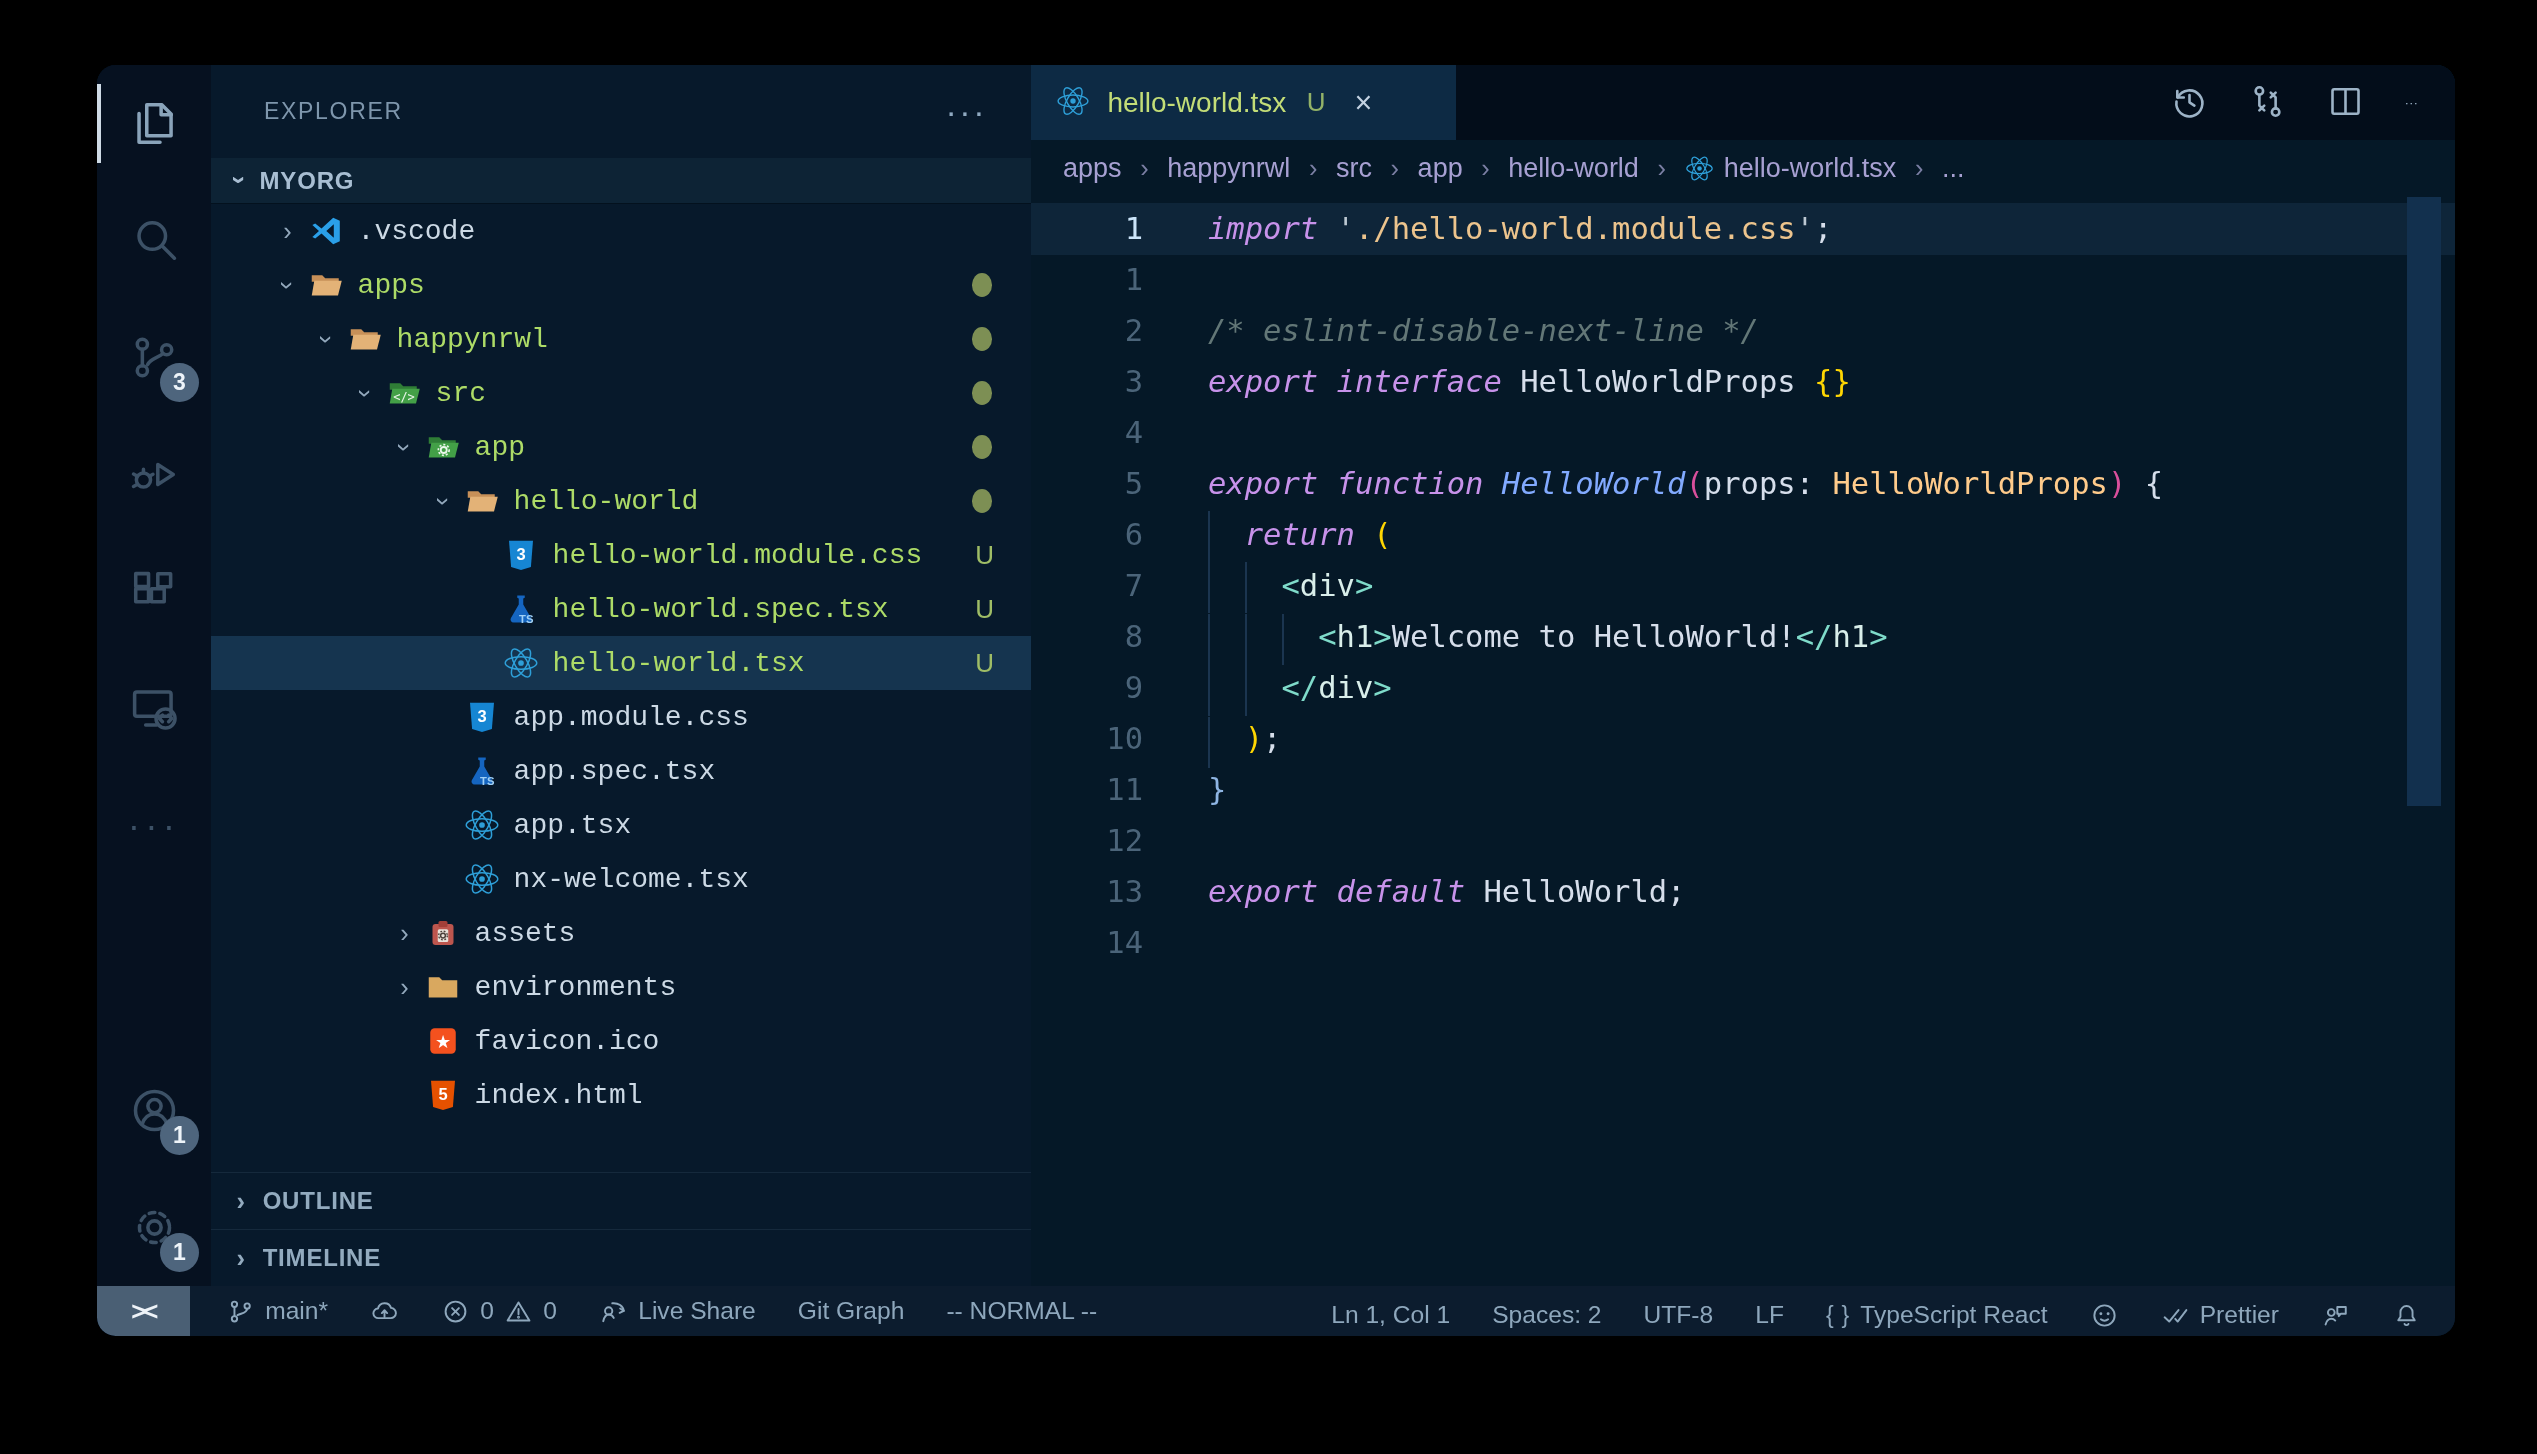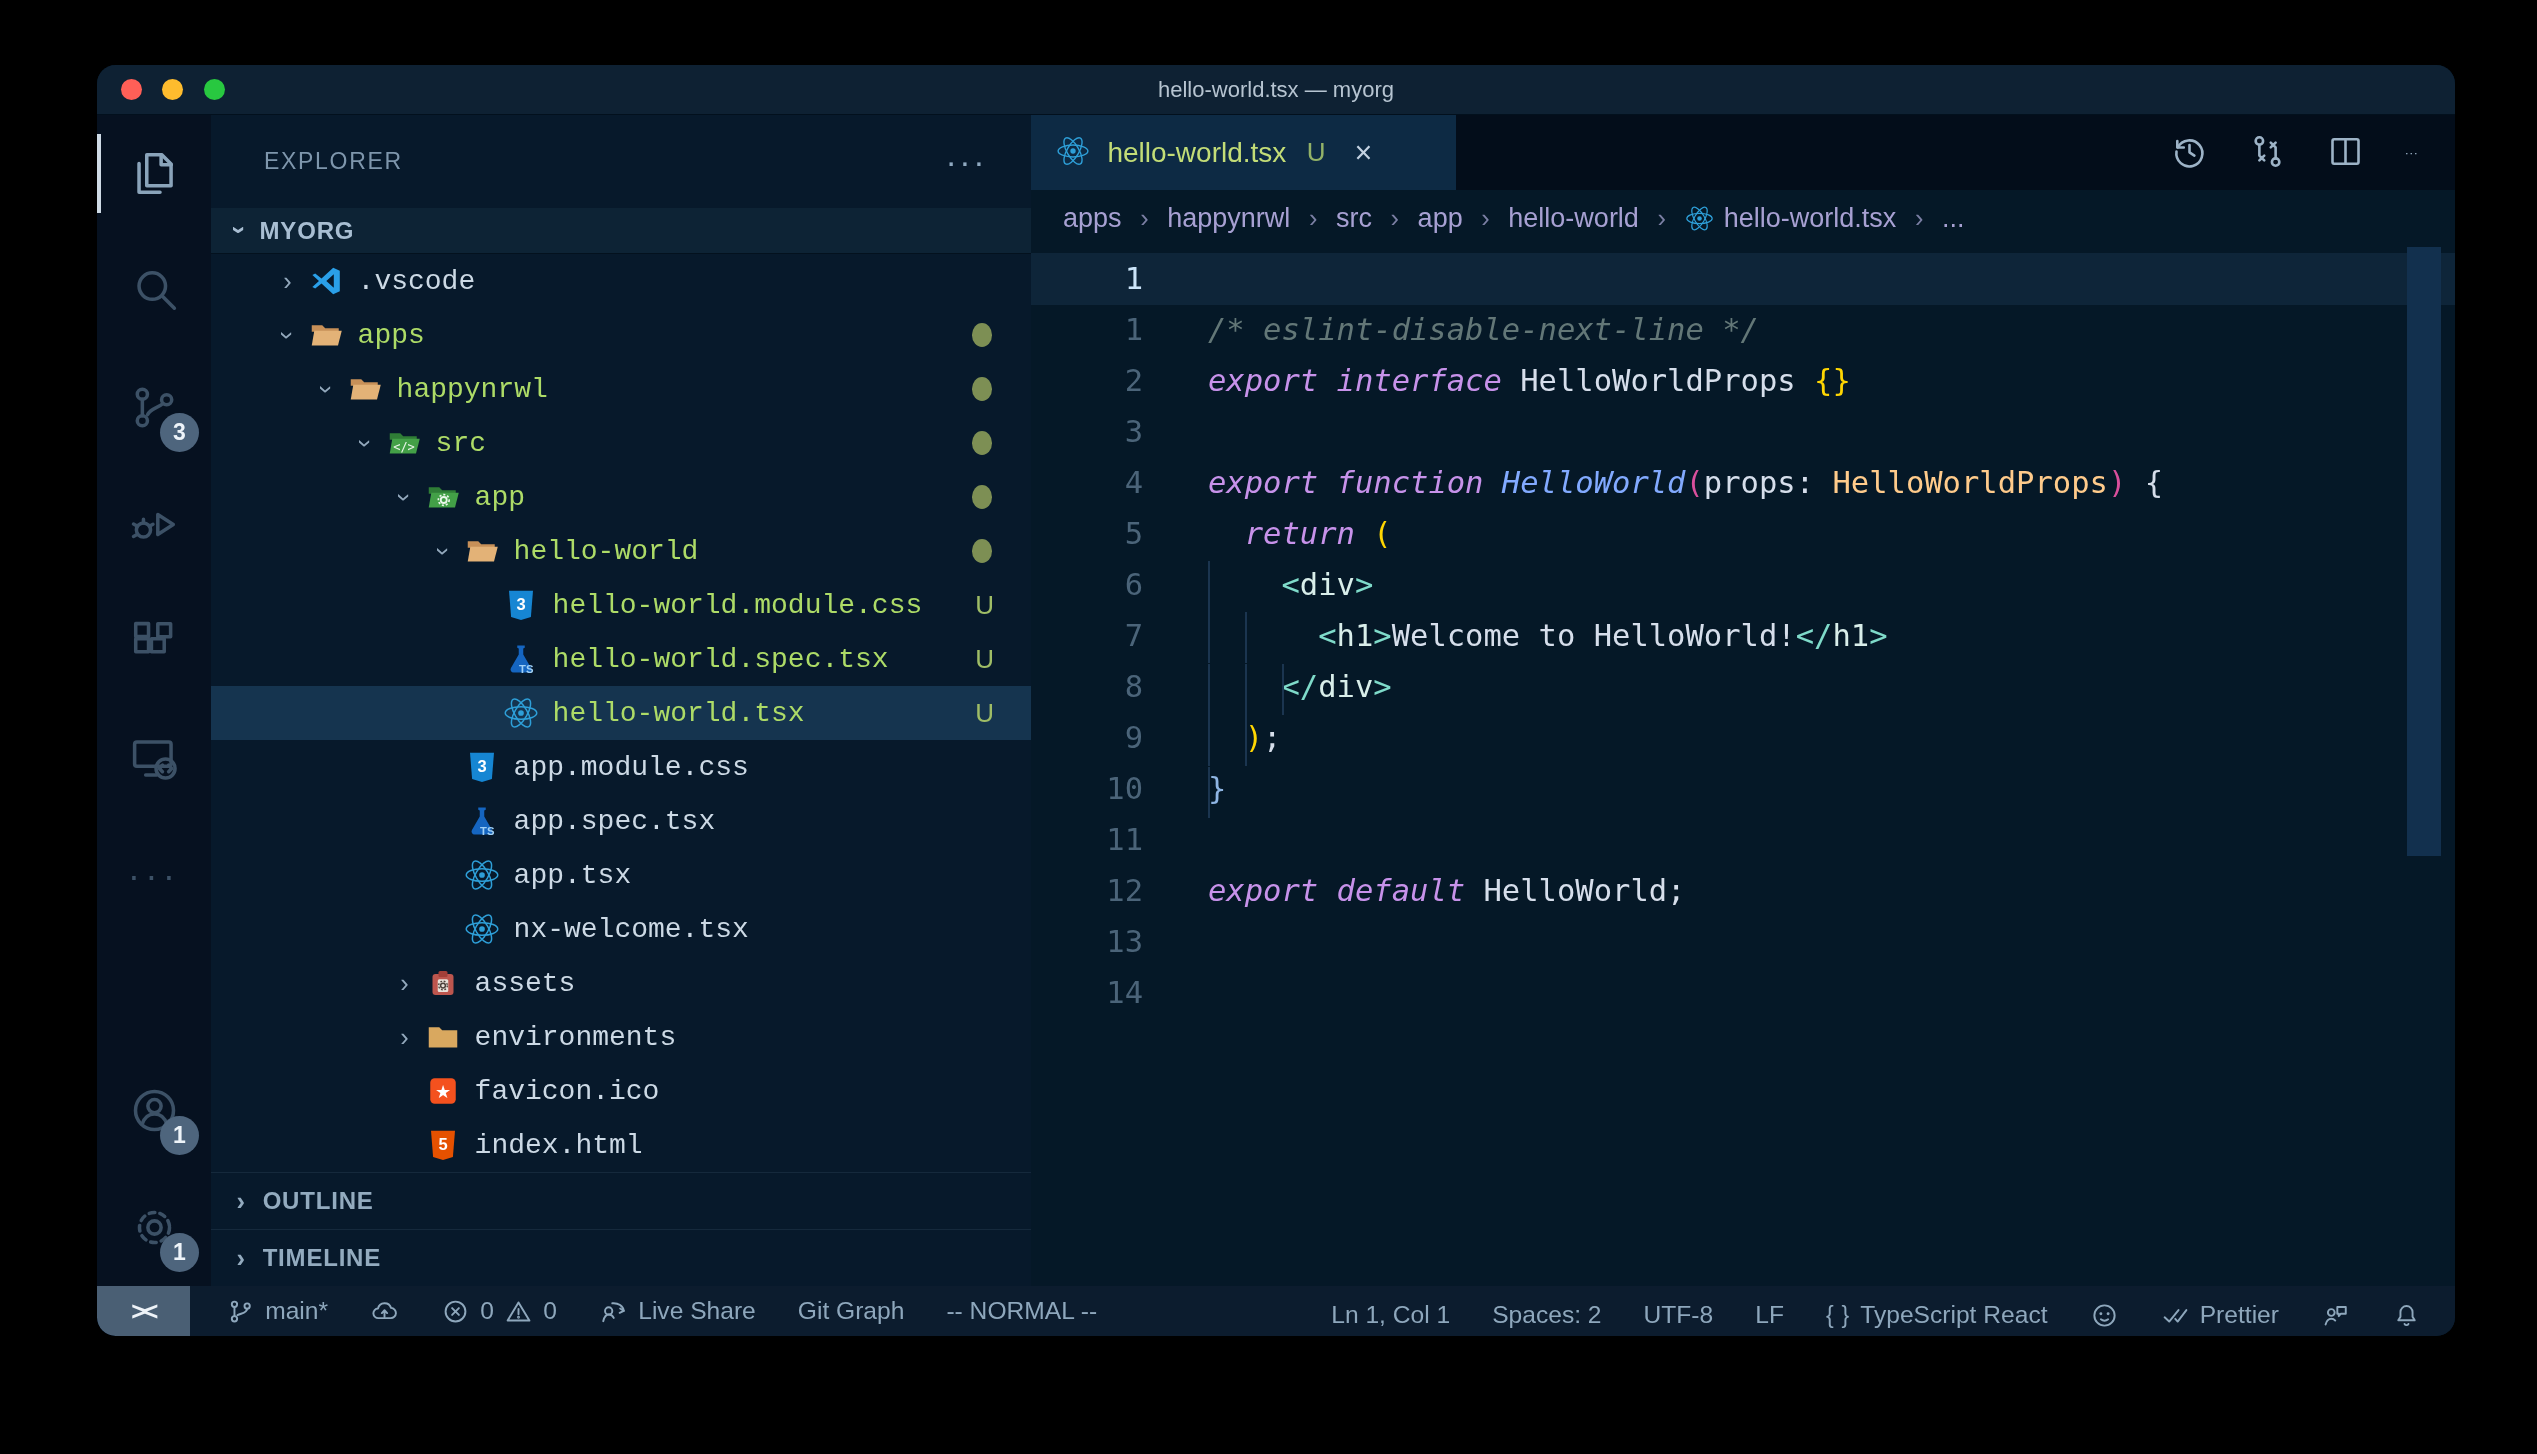--- a/index.html
+++ b/index.html
@@ -84,28 +84,20 @@
   .sb-group.right{margin-left:auto;margin-right:34px;margin-top:8px;}
   .st-item{display:flex;align-items:center;gap:10.2px;white-space:nowrap;cursor:pointer;}
   .st-item svg{width:29px;height:29px;}
   .braces{font-size:23px;letter-spacing:0.8px;}
 </style>
 </head>
 <body>
 
 <div class="window">
 
-  <div class="titlebar">
-    <div class="traffic">
-      <span class="tl" style="background:#ff5f57"></span>
-      <span class="tl" style="background:#febc2e"></span>
-      <span class="tl" style="background:#28c840"></span>
-    </div>
-    <span class="title">hello-world.tsx — myorg</span>
-  </div>
 
   <div class="main">
     <div class="activitybar">
       <div id="ab-top">
           <div class="ab-item active">
             <svg viewBox="0 0 24 24" fill="none" stroke="currentColor" stroke-width="1.6" stroke-linecap="round" stroke-linejoin="round">
               <path d="M8.5 3.5h6.8l4.2 4.2v9.8H8.5z"></path>
               <path d="M15 3.5V8h4.6"></path>
               <path d="M5 7.5v13h9.5"></path>
             </svg>
@@ -462,20 +454,21 @@
             <div>7</div>
             <div>8</div>
             <div>9</div>
             <div>10</div>
             <div>11</div>
             <div>12</div>
             <div>13</div>
             <div>14</div>
           </div>
         <div class="code" id="code">
+            <div class="ln"><span class="kw">import</span><span class="pl"> </span><span class="pq">'</span><span class="str">./hello-world.module.css</span><span class="pq">'</span><span class="pl">;</span></div>
             <div class="ln">&nbsp;</div>
             <div class="ln"><span class="cmt">/* eslint-disable-next-line */</span></div>
             <div class="ln"><span class="kw">export</span><span class="pl"> </span><span class="kw">interface</span><span class="pl"> </span><span class="pl">HelloWorldProps</span><span class="pl"> </span><span class="gold">{}</span></div>
             <div class="ln">&nbsp;</div>
             <div class="ln"><span class="kw">export</span><span class="pl"> </span><span class="kw">function</span><span class="pl"> </span><span class="fn">HelloWorld</span><span class="pink">(</span><span class="pl">props</span><span class="pl">:</span><span class="pl"> </span><span class="type">HelloWorldProps</span><span class="pink">)</span><span class="pl"> {</span></div>
             <div class="ln"><span class="pl">  </span><span class="kw">return</span><span class="pl"> </span><span class="gold">(</span></div>
             <div class="ln"><span class="pl">    </span><span class="teal">&lt;</span><span class="tag">div</span><span class="teal">&gt;</span></div>
             <div class="ln"><span class="pl">      </span><span class="teal">&lt;</span><span class="tag">h1</span><span class="teal">&gt;</span><span class="pl">Welcome to HelloWorld!</span><span class="teal">&lt;/</span><span class="tag">h1</span><span class="teal">&gt;</span></div>
             <div class="ln"><span class="pl">    </span><span class="teal">&lt;/</span><span class="tag">div</span><span class="teal">&gt;</span></div>
             <div class="ln"><span class="pl">  </span><span class="gold">)</span><span class="pl">;</span></div>

